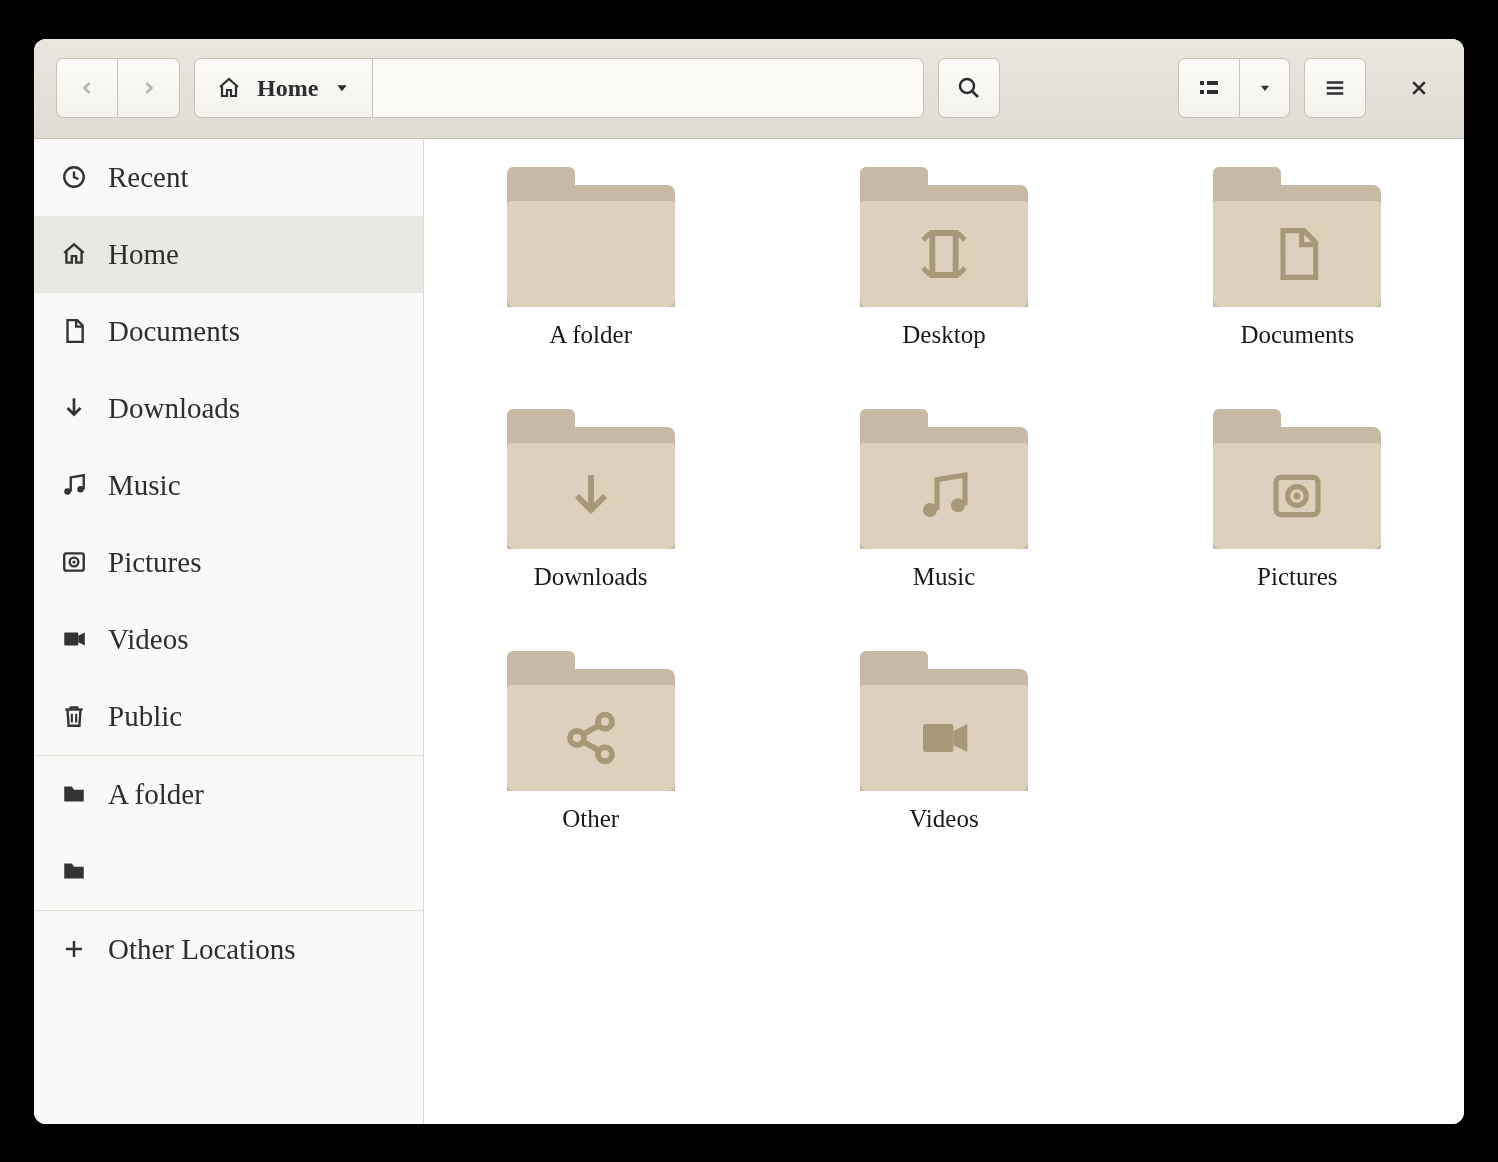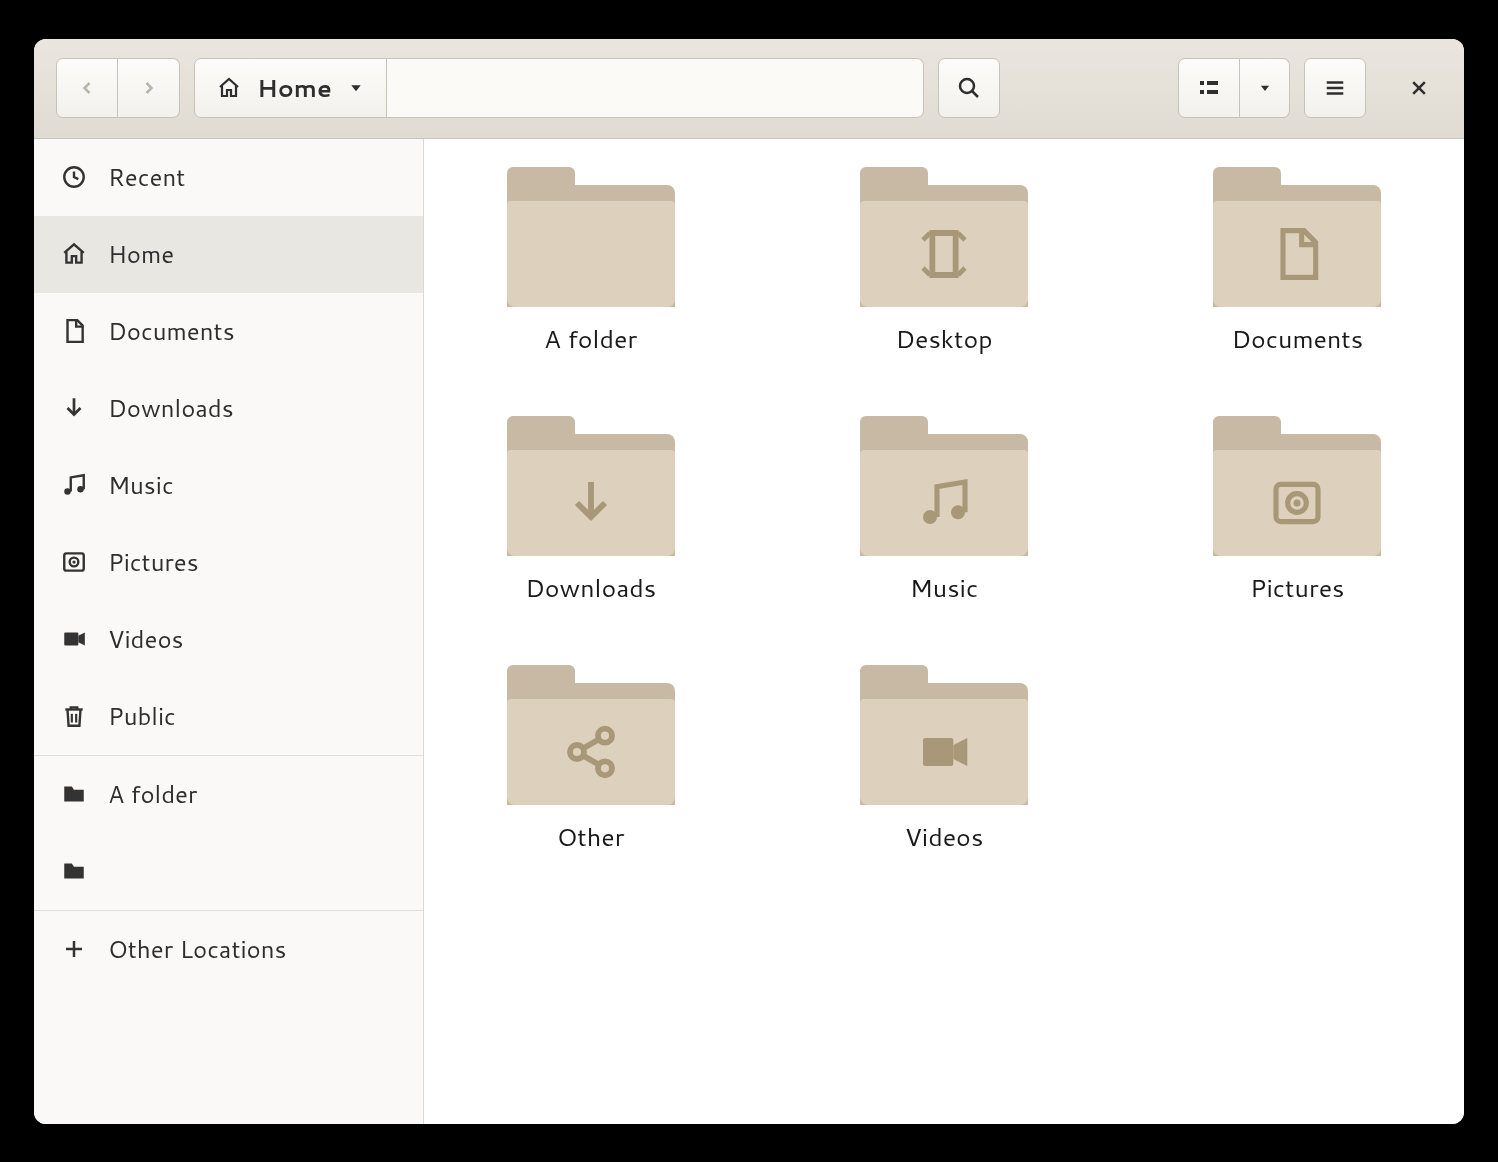--- a/index.html
+++ b/index.html
@@ -15,20 +15,21 @@
   }
   .window {
     width: 1430px;
     height: 1085px;
     background: #fff;
     border-radius: 12px;
     overflow: hidden;
     box-shadow: 0 8px 40px rgba(0,0,0,0.5);
     display: flex;
     flex-direction: column;
+    font-family: Liberation Serif, serif;
   }
   .titlebar {
     height: 100px;
     background: linear-gradient(to bottom, #eae6df, #e0dcd3);
     border-bottom: 1px solid #c8c3b8;
     display: flex;
     align-items: center;
     padding: 0 22px;
     gap: 14px;
   }
@@ -103,21 +104,21 @@
     display: flex;
     flex-direction: column;
     overflow-y: auto;
   }
   .side-item {
     display: flex;
     align-items: center;
     gap: 20px;
     padding: 0 26px;
     height: 77px;
-    font-size: 24px;
+    font-size: 29px;
     color: #2e2e2e;
     cursor: pointer;
   }
   .side-item.selected { background: #e9e7e2; }
   .side-item .icon { width: 28px; display:flex; align-items:center; justify-content:center; color:#333; }
   .side-sep { border-top: 1px solid #e2dfd8; }
   .content {
     flex: 1;
     background: #fff;
     padding: 28px 50px;

